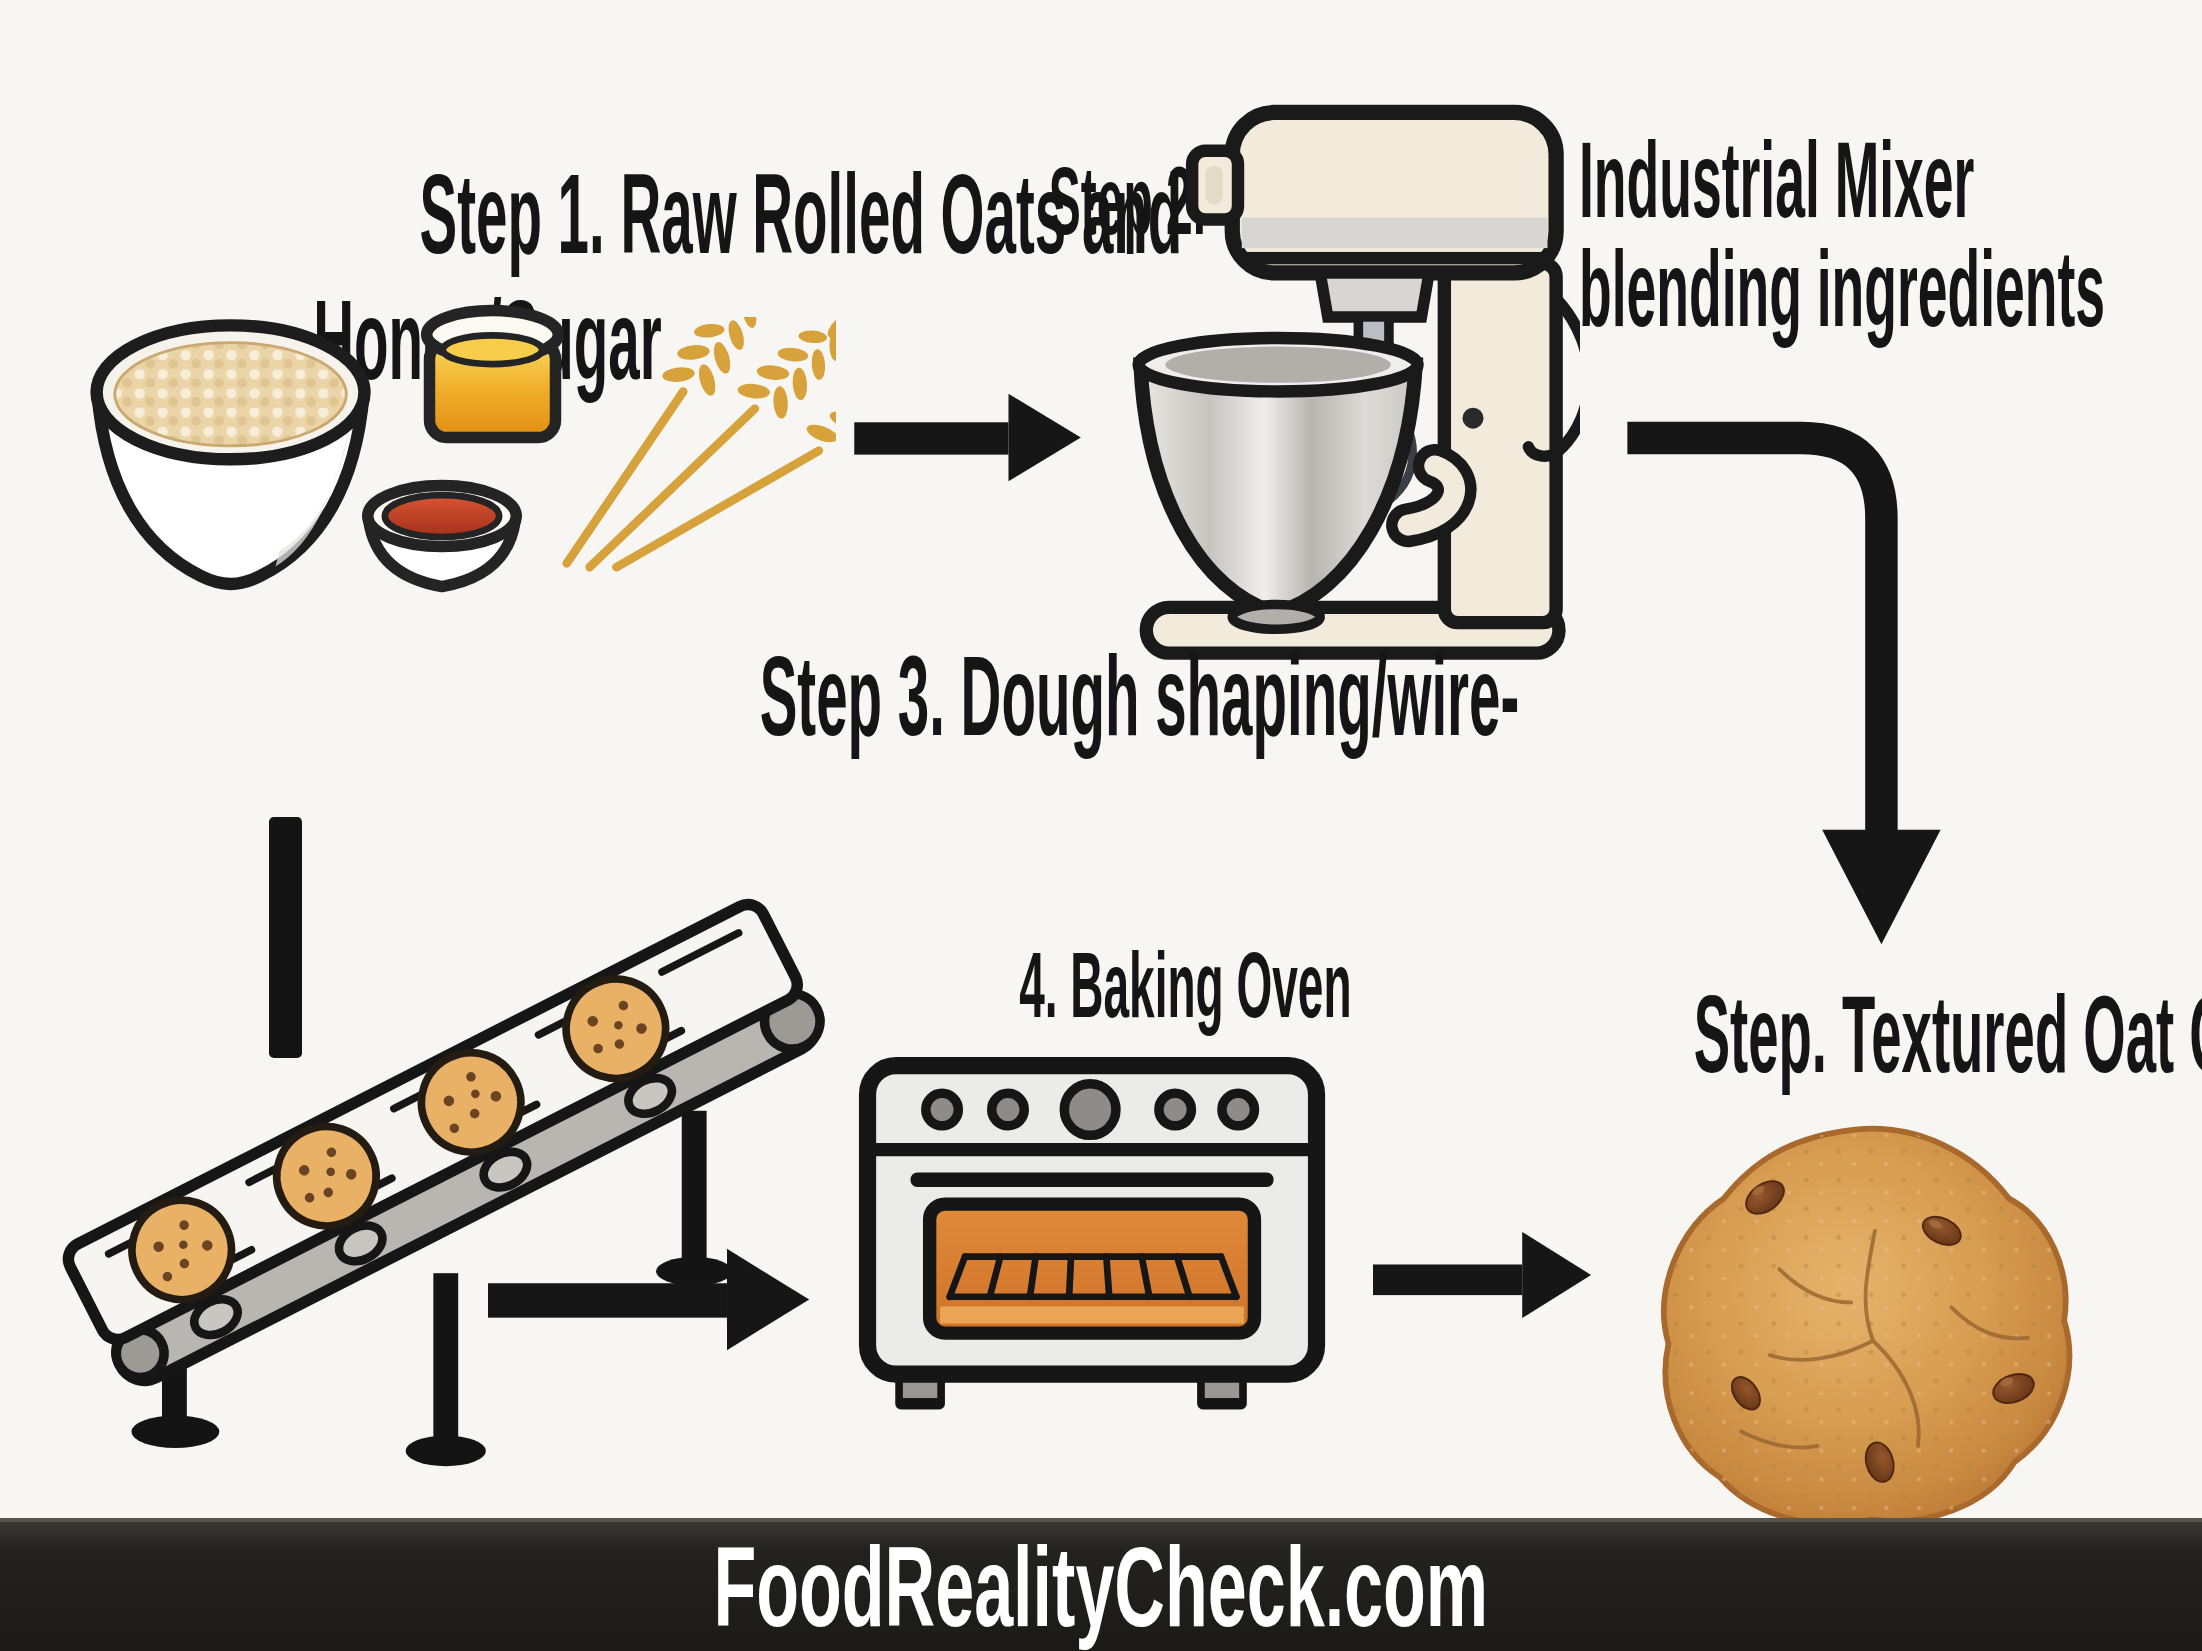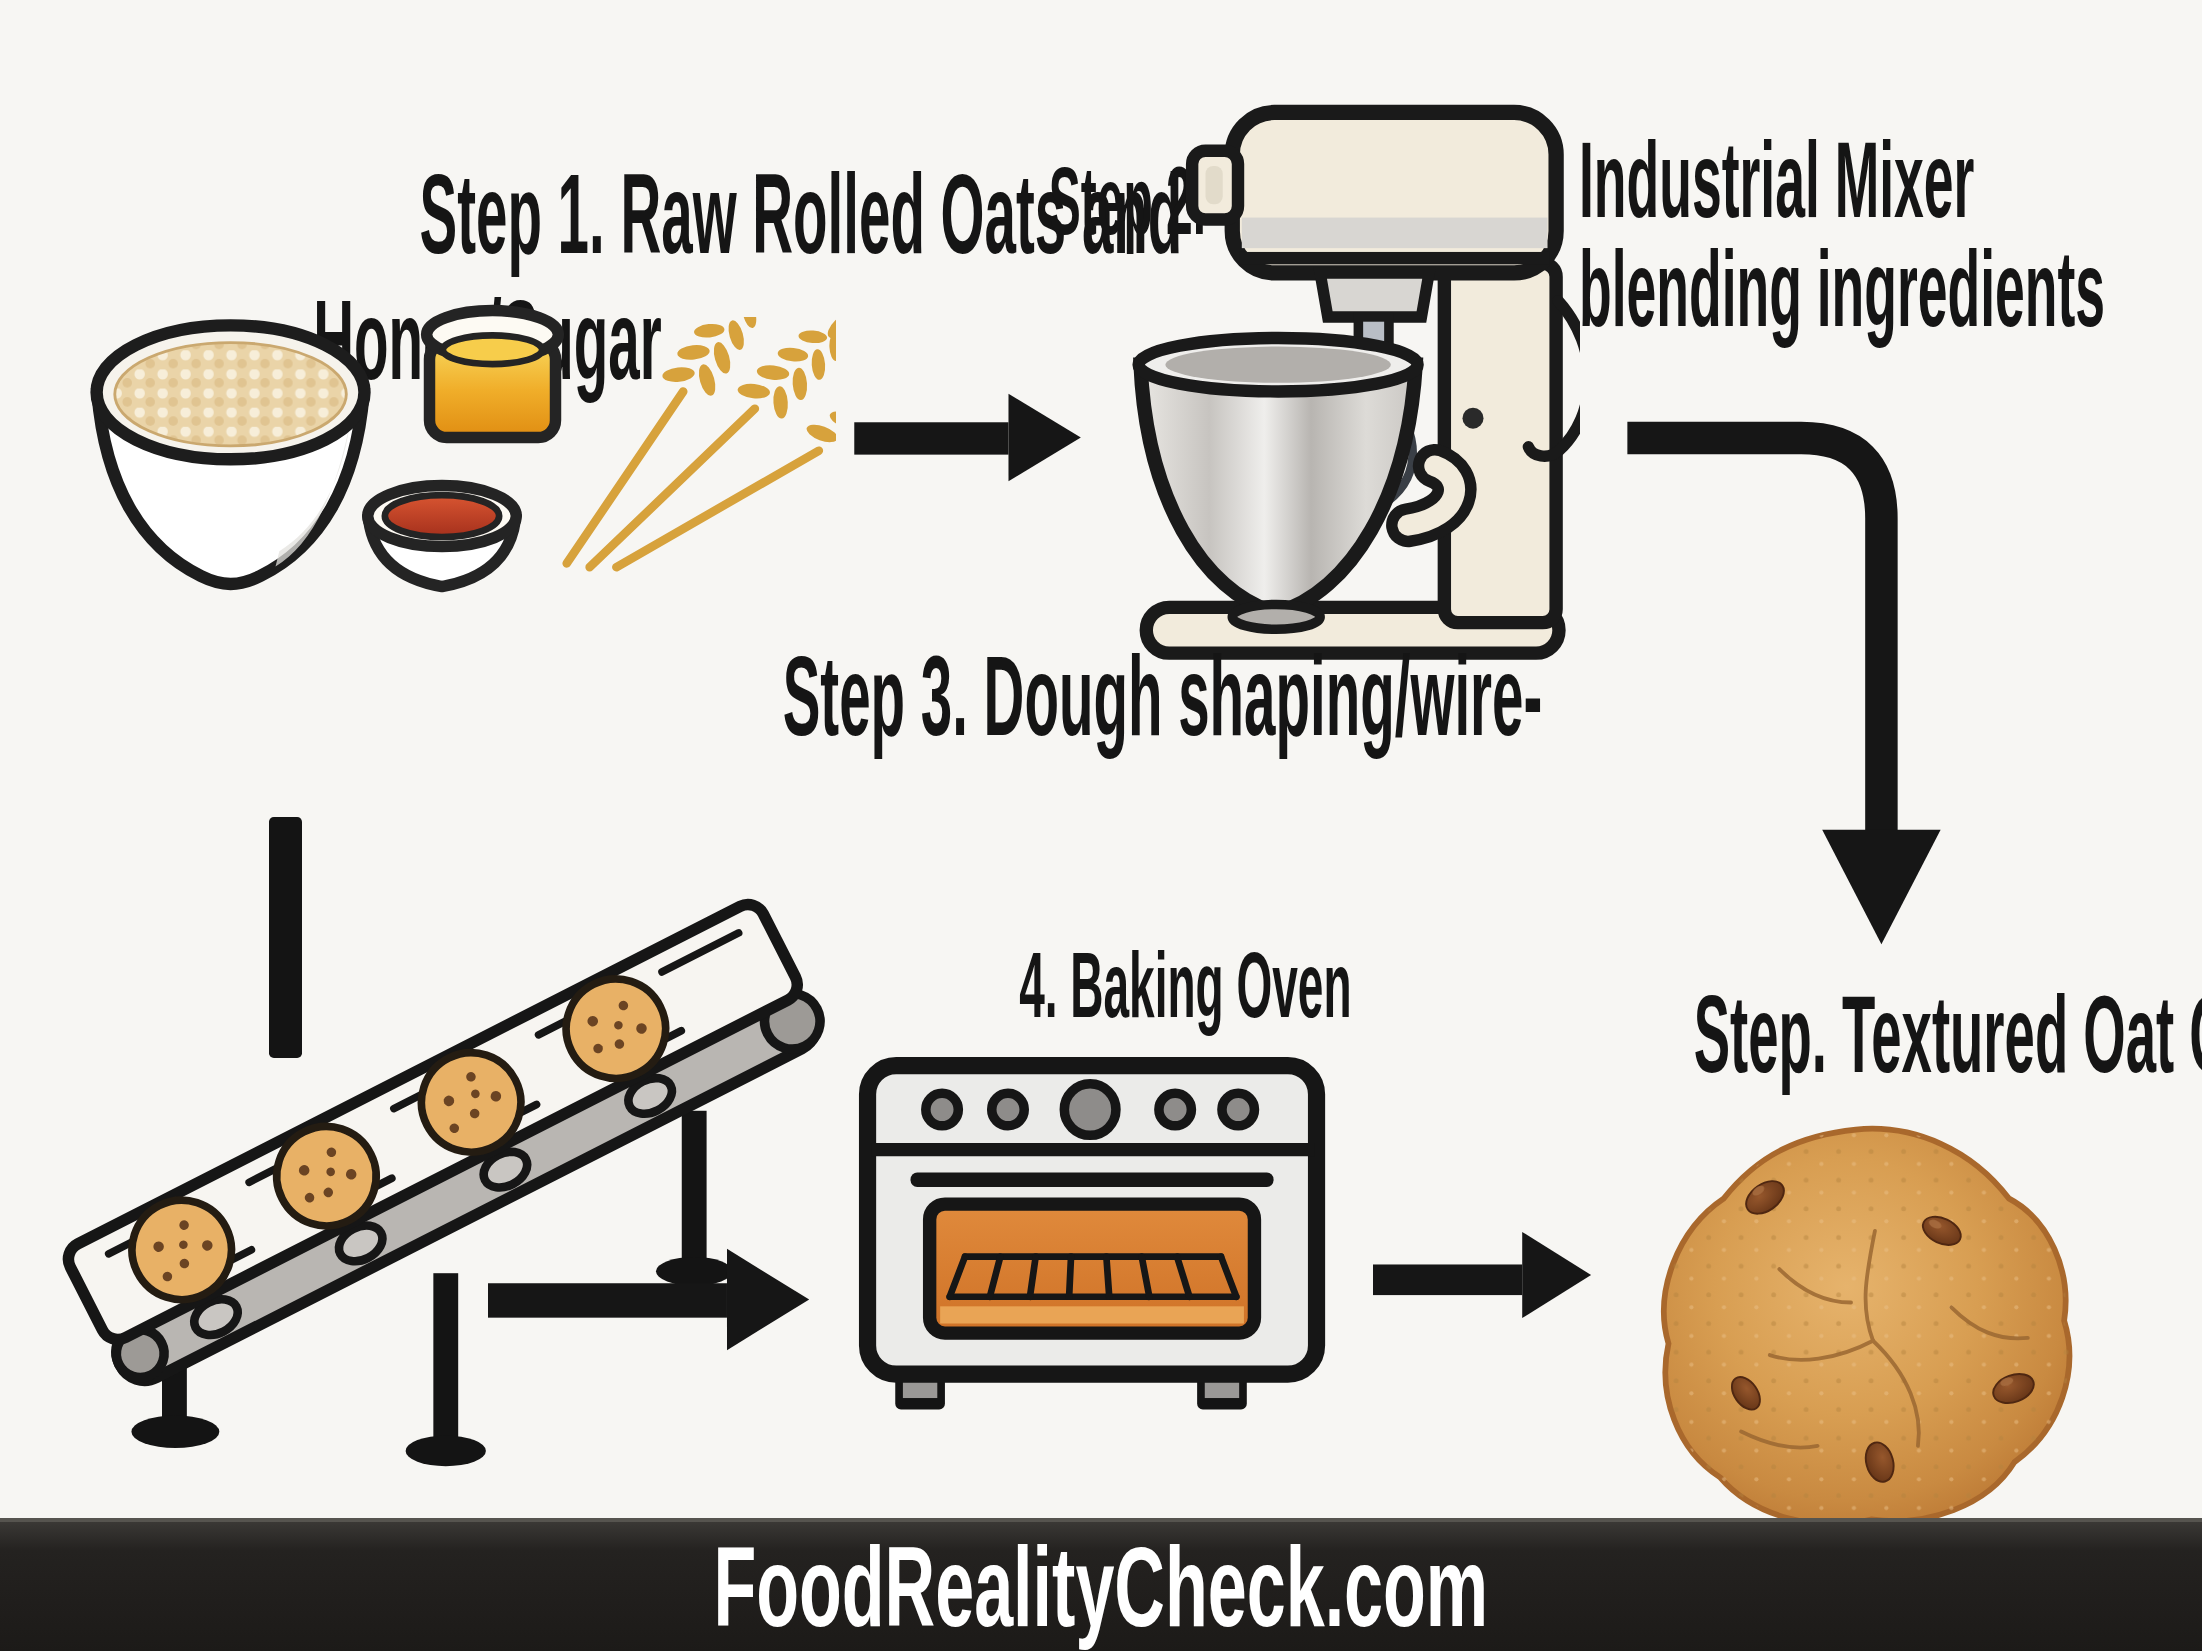--- a/index.html
+++ b/index.html
@@ -8,21 +8,21 @@
   
   .t{position:absolute;font-weight:bold;color:#151515;white-space:nowrap;}
   .line{display:block;}
   .cx{display:inline-block;transform:scaleX(0.5);}
   .oc{transform-origin:50% 50%;}
   .ol{transform-origin:0 50%;}
   .or{transform-origin:100% 50%;}
   .step1-title{left:38px;top:151px;width:899px;text-align:center;font-size:113px;line-height:126px;}
   .step2-label{left:970px;top:149px;width:229px;text-align:center;font-size:96px;line-height:103px;}
   .step2-caption{left:1579px;top:126px;width:631px;text-align:left;font-size:107px;line-height:109px;}
-  .step3-title{left:0px;top:640px;width:889px;text-align:left;font-size:113px;line-height:113px;margin-left:23px;}
+  .step3-title{left:0px;top:640px;width:889px;text-align:left;font-size:113px;line-height:113px;}
   .step4-title{left:853px;top:936px;width:459px;text-align:center;font-size:92px;line-height:99px;}
   .final-title{left:1355px;top:977px;width:841px;text-align:center;font-size:109px;line-height:115px;}
   
   .abs{position:absolute;}
   .flow-bar{left:269px;top:817px;width:32.5px;height:241px;background:#141414;border-radius:4.8px;}
   
   .footer{position:absolute;left:0;top:1518px;width:2202px;height:134px;
           background:linear-gradient(180deg,#3a3835 0%,#242220 22%,#1c1a18 100%);
           border-top:4.8px solid #56544f;box-sizing:border-box;
           display:flex;align-items:flex-end;justify-content:center;}

